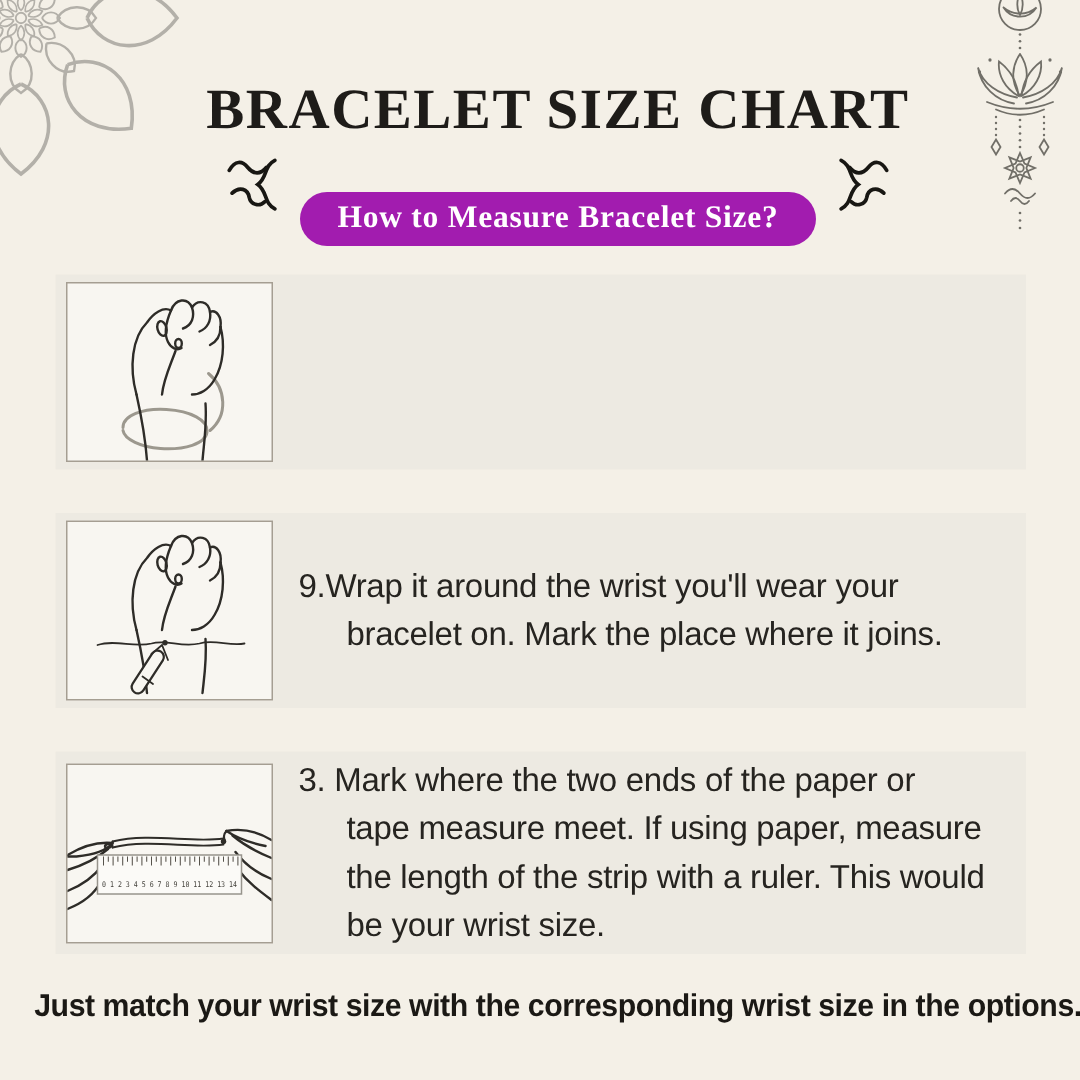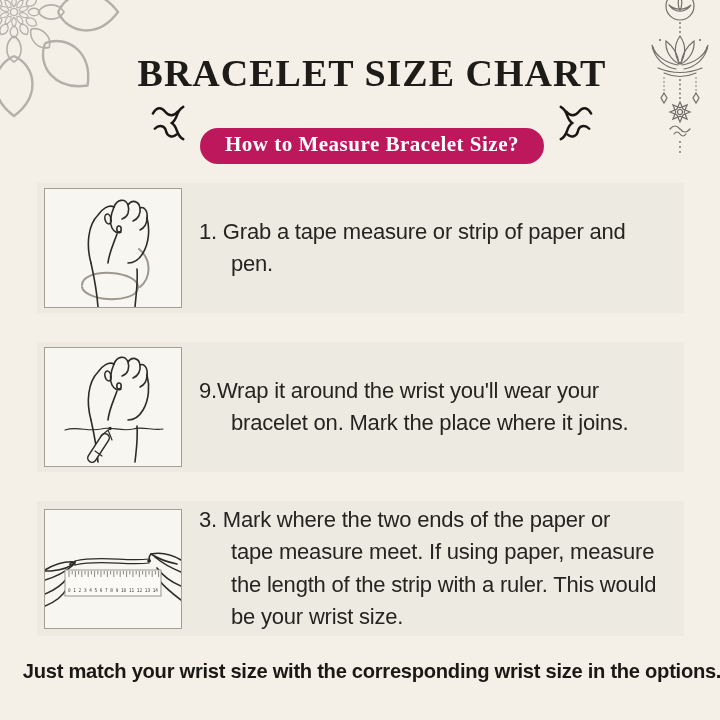--- a/index.html
+++ b/index.html
@@ -15,21 +15,21 @@
   .title{
     position:absolute;top:50px;left:0;width:100%;text-align:center;
     font-family:"Liberation Serif","DejaVu Serif",serif;font-weight:700;
     font-size:38px;letter-spacing:1px;color:#1e1c19;line-height:46px;
   }
   .badge-row{
     position:absolute;top:103px;left:0;width:100%;height:42px;
     display:flex;justify-content:center;align-items:center;gap:12px;
   }
   .badge{
-    background:#be185d;color:#ffffff;border-radius:18px;
+    background:#a21caf;color:#ffffff;border-radius:18px;
     font-family:"Liberation Serif","DejaVu Serif",serif;font-weight:700;
     font-size:21px;letter-spacing:0.5px;padding:4px 25px 7px 25px;margin-top:43px;
   }
   .flip{transform:scaleX(-1);}
   .steps{position:absolute;top:183px;left:37px;width:647px;}
   .step{
     background:#edeae2;height:130px;display:flex;align-items:center;
     margin-bottom:29px;
   }
   .step.tall{height:135px;}
@@ -265,22 +265,20 @@
             <ellipse cx="74" cy="40" rx="2.2" ry="3"></ellipse>
             <path d="M69,18 C72,10 80,9 83,16 C87,10 94,12 95,19 C99,17 103,22 102,29"></path>
             <path d="M83,16 C85,22 83,28 77,30"></path>
             <path d="M95,19 C96,25 93,30 88,32"></path>
             <path d="M102,29 C102,35 99,39 95,41"></path>
             <path d="M102,29 C105,40 104,54 98,64 C94,71 88,74 83,74"></path>
             <path d="M72,45 C68,56 64,64 63,74"></path>
           </g>
         </svg>
       </div>
-      <div class="step-text">1. Grab a tape measure or strip of paper and
-pen.</div>
     </div>
 
     <div class="step">
       <div class="illus">
         <svg width="136" height="118" viewBox="0 0 136 118">
           <g class="hand-stroke">
             <path d="M53,114 C52,102 50,90 46,72"></path>
             <path d="M90,114 C91,104 93,92 92,78"></path>
             <path d="M46,72 C41,54 43,34 53,24 C57,18 64,13 69,16"></path>
             <path d="M69,16 C66,23 64,31 67,37 C69,41 73,43 76,41"></path>

